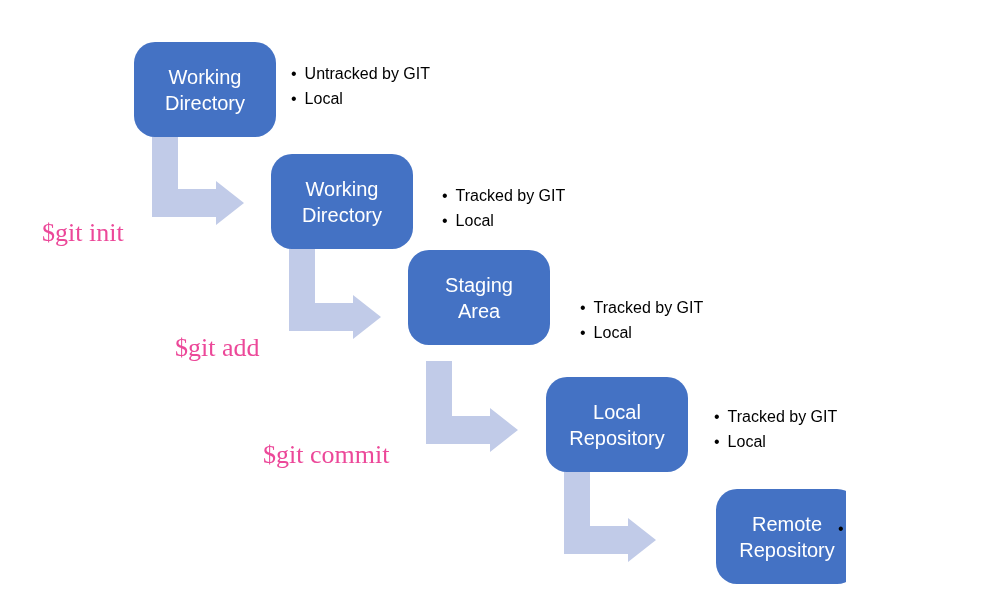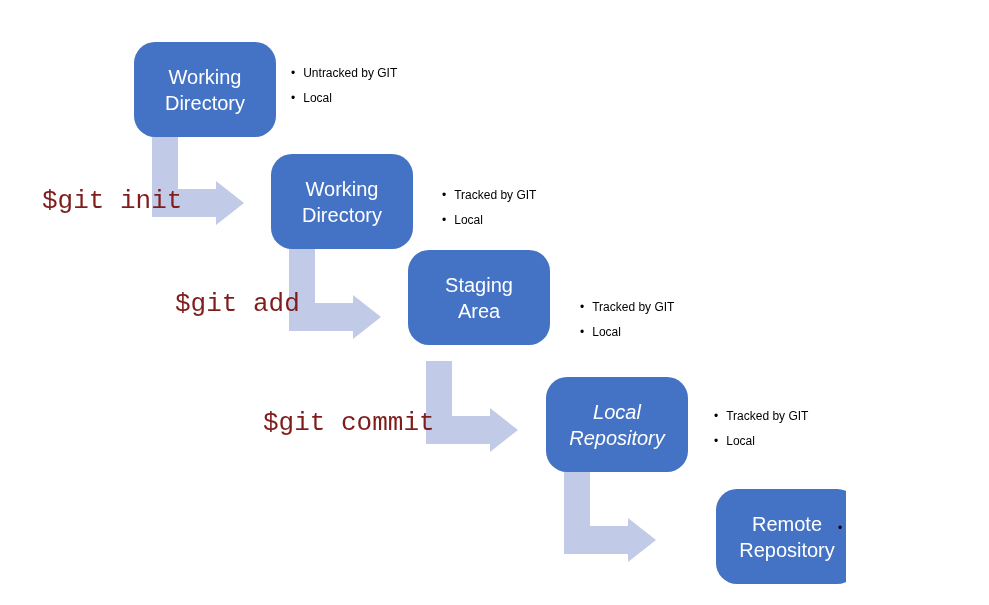--- a/index.html
+++ b/index.html
@@ -30,57 +30,58 @@
     color: #ffffff;
     font-size: 20px;
     line-height: 26px;
     padding: 0 20px;
     box-sizing: border-box;
     z-index: 2;
   }
   .s0 { left: 134px; top: 42px; }
   .s1 { left: 271px; top: 154px; }
   .s2 { left: 408px; top: 250px; }
-  .s3 { left: 546px; top: 377px; font-style: italic; }
+  .s3 { left: 546px; top: 377px; }
   .s4 { left: 716px; top: 489px; }
 
   
   .arrow {
     position: absolute;
     width: 92px;
     height: 91px;
     color: #c1cbe8;
     z-index: 1;
   }
   .a0 { left: 152px; top: 134px; }
   .a1 { left: 289px; top: 248px; }
   .a2 { left: 426px; top: 361px; }
   .a3 { left: 564px; top: 471px; }
 
   
   .cmd {
     position: absolute;
-    font-family: Liberation Mono, monospace;
+    font-family: Liberation Serif, serif;
     font-size: 26px;
-    color: #7f1d1d;
+    color: #ec4899;
     white-space: nowrap;
     z-index: 3;
+    margin-top: 32px;
   }
   .c0 { left: 42px;  top: 186px; }
-  .c1 { left: 175px; top: 289px; }
+  .c1 { left: 175px; top: 301px; }
   .c2 { left: 263px; top: 408px; }
   .c3 { left: 443px; top: 521px; }
 
   
   .bullets {
     position: absolute;
     margin: 0;
     padding: 0;
     list-style: none;
-    font-size: 12px;
+    font-size: 16px;
     line-height: 25px;
     color: #000000;
     white-space: nowrap;
     z-index: 3;
   }
   .bullets li::before {
     content: "\2022";
     margin-right: 8px;
   }
   .b0 { left: 291px; top: 61px; }

